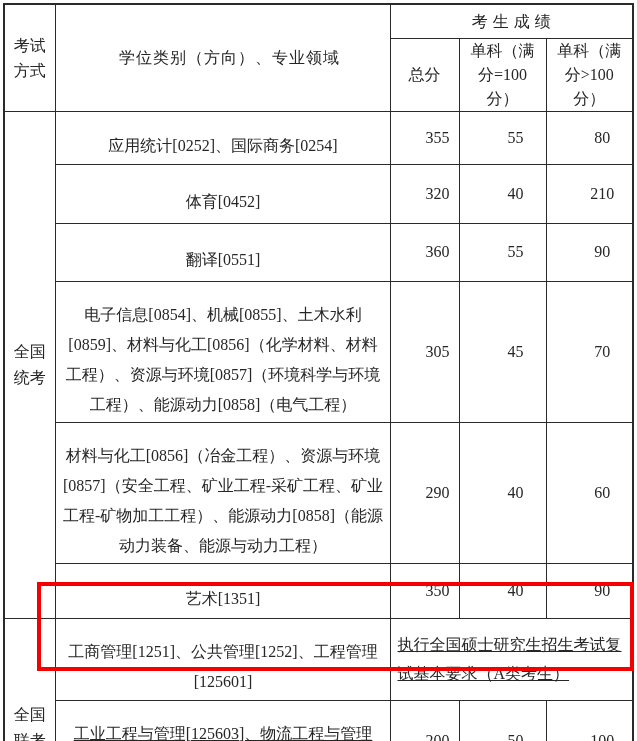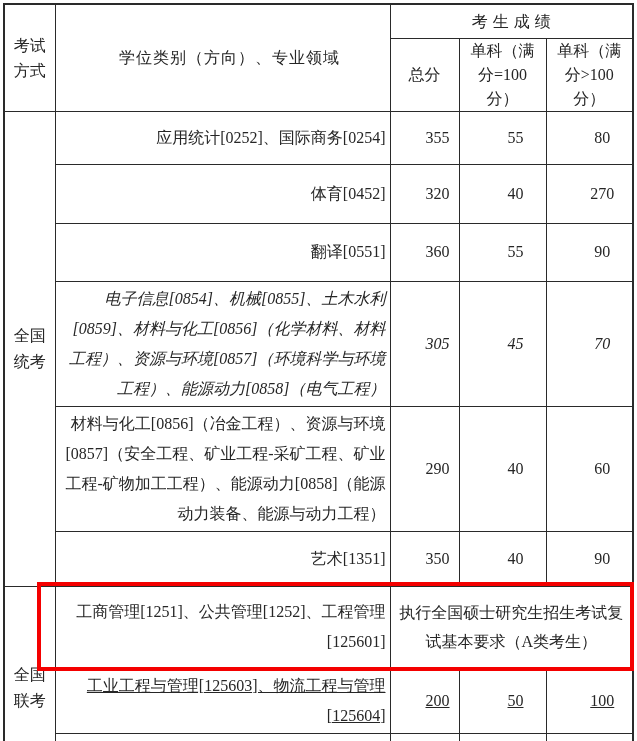--- a/index.html
+++ b/index.html
@@ -28,35 +28,35 @@
   .col-program { width: 335px; }
   .col-total   { width: 69px; }
   .col-s100    { width: 87px; }
   .col-sg100   { width: 87px; }
 
   tr.hdr1 { height: 34px; }
   tr.hdr2 { height: 52px; }
   tr.r1 { height: 53px; }
   tr.r2 { height: 59px; margin-left: 45px; }
   tr.r3 { height: 58px; margin-left: 20px; }
-  tr.r4 { height: 121px; font-style: italic; }
+  tr.r4 { height: 121px; }
   tr.r5 { height: 121px; }
   tr.r6 { height: 55px; }
   tr.r7 { height: 82px; }
   tr.r8 { height: 65px; text-decoration: underline; }
   tr.r9 { height: 58px; }
 
   .method-cell { text-align: center; line-height: 26px; padding: 0 8px; }
   .header-cell { text-align: center; line-height: 25px; padding: 0 3px; }
   .score-group-cell { letter-spacing: 5px; text-indent: 5px; }
   .degree-header-cell { letter-spacing: 1px; padding-left: 17px; }
   .subhdr-left { text-align: center; line-height: 24px; padding: 0 4px; }
-  .program-cell { text-align: right; padding: 2px 4px 2px 5px; line-height: 30px; }
+  .program-cell { text-align: center; padding: 18px 4px 2px 5px; line-height: 30px; }
   .score-cell { text-align: center; font-size: 17px; padding-left: 27px; }
-  .note-cell { text-align: center; line-height: 29px; padding: 0 7px; }
+  .note-cell { line-height: 29px; padding: 0 7px; text-decoration: underline; }
 
   .hl-box {
     position: absolute;
     border: 4px solid #f40000;
     box-sizing: border-box;
     pointer-events: none;
     z-index: 5;
   }
 </style>
 </head>
@@ -87,21 +87,21 @@
         <td class="method-cell" rowspan="6">全国统考</td>
         <td class="program-cell">应用统计[0252]、国际商务[0254]</td>
         <td class="score-cell">355</td>
         <td class="score-cell">55</td>
         <td class="score-cell">80</td>
       </tr>
       <tr class="r2">
         <td class="program-cell">体育[0452]</td>
         <td class="score-cell">320</td>
         <td class="score-cell">40</td>
-        <td class="score-cell">270</td>
+        <td class="score-cell">210</td>
       </tr>
       <tr class="r3">
         <td class="program-cell">翻译[0551]</td>
         <td class="score-cell">360</td>
         <td class="score-cell">55</td>
         <td class="score-cell">90</td>
       </tr>
       <tr class="r4">
         <td class="program-cell">电子信息[0854]、机械[0855]、土木水利[0859]、材料与化工[0856]（化学材料、材料工程）、资源与环境[0857]（环境科学与环境工程）、能源动力[0858]（电气工程）</td>
         <td class="score-cell">305</td>

